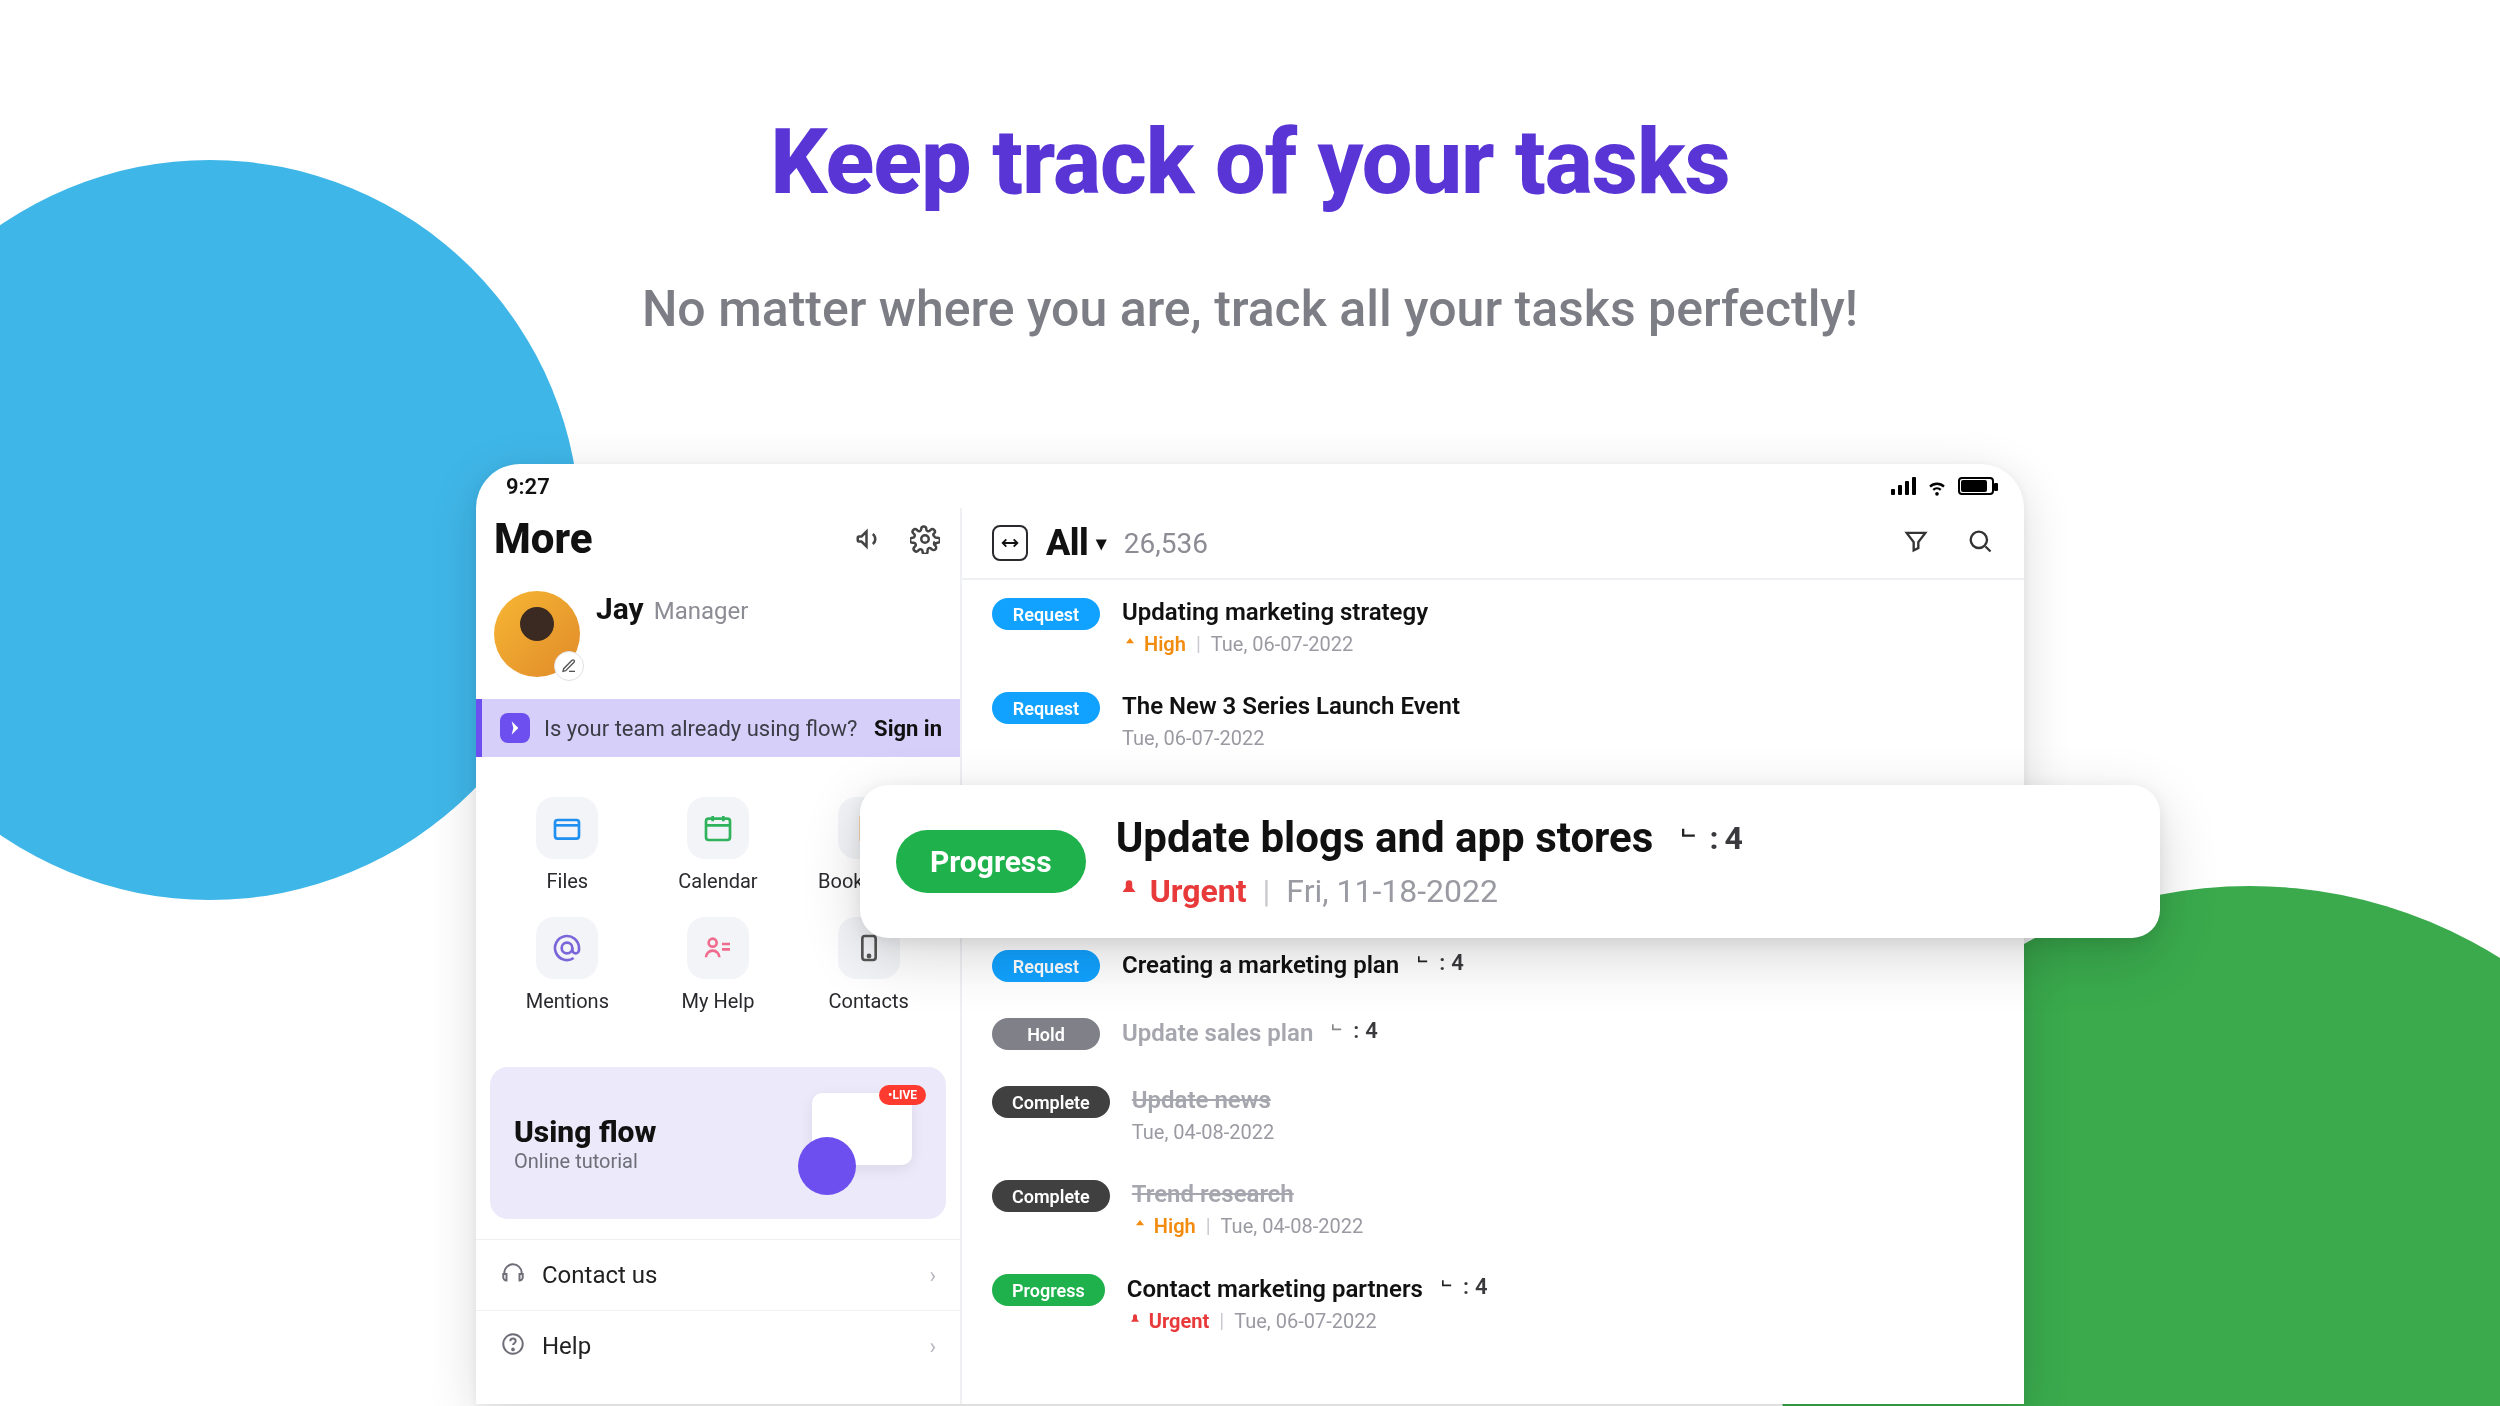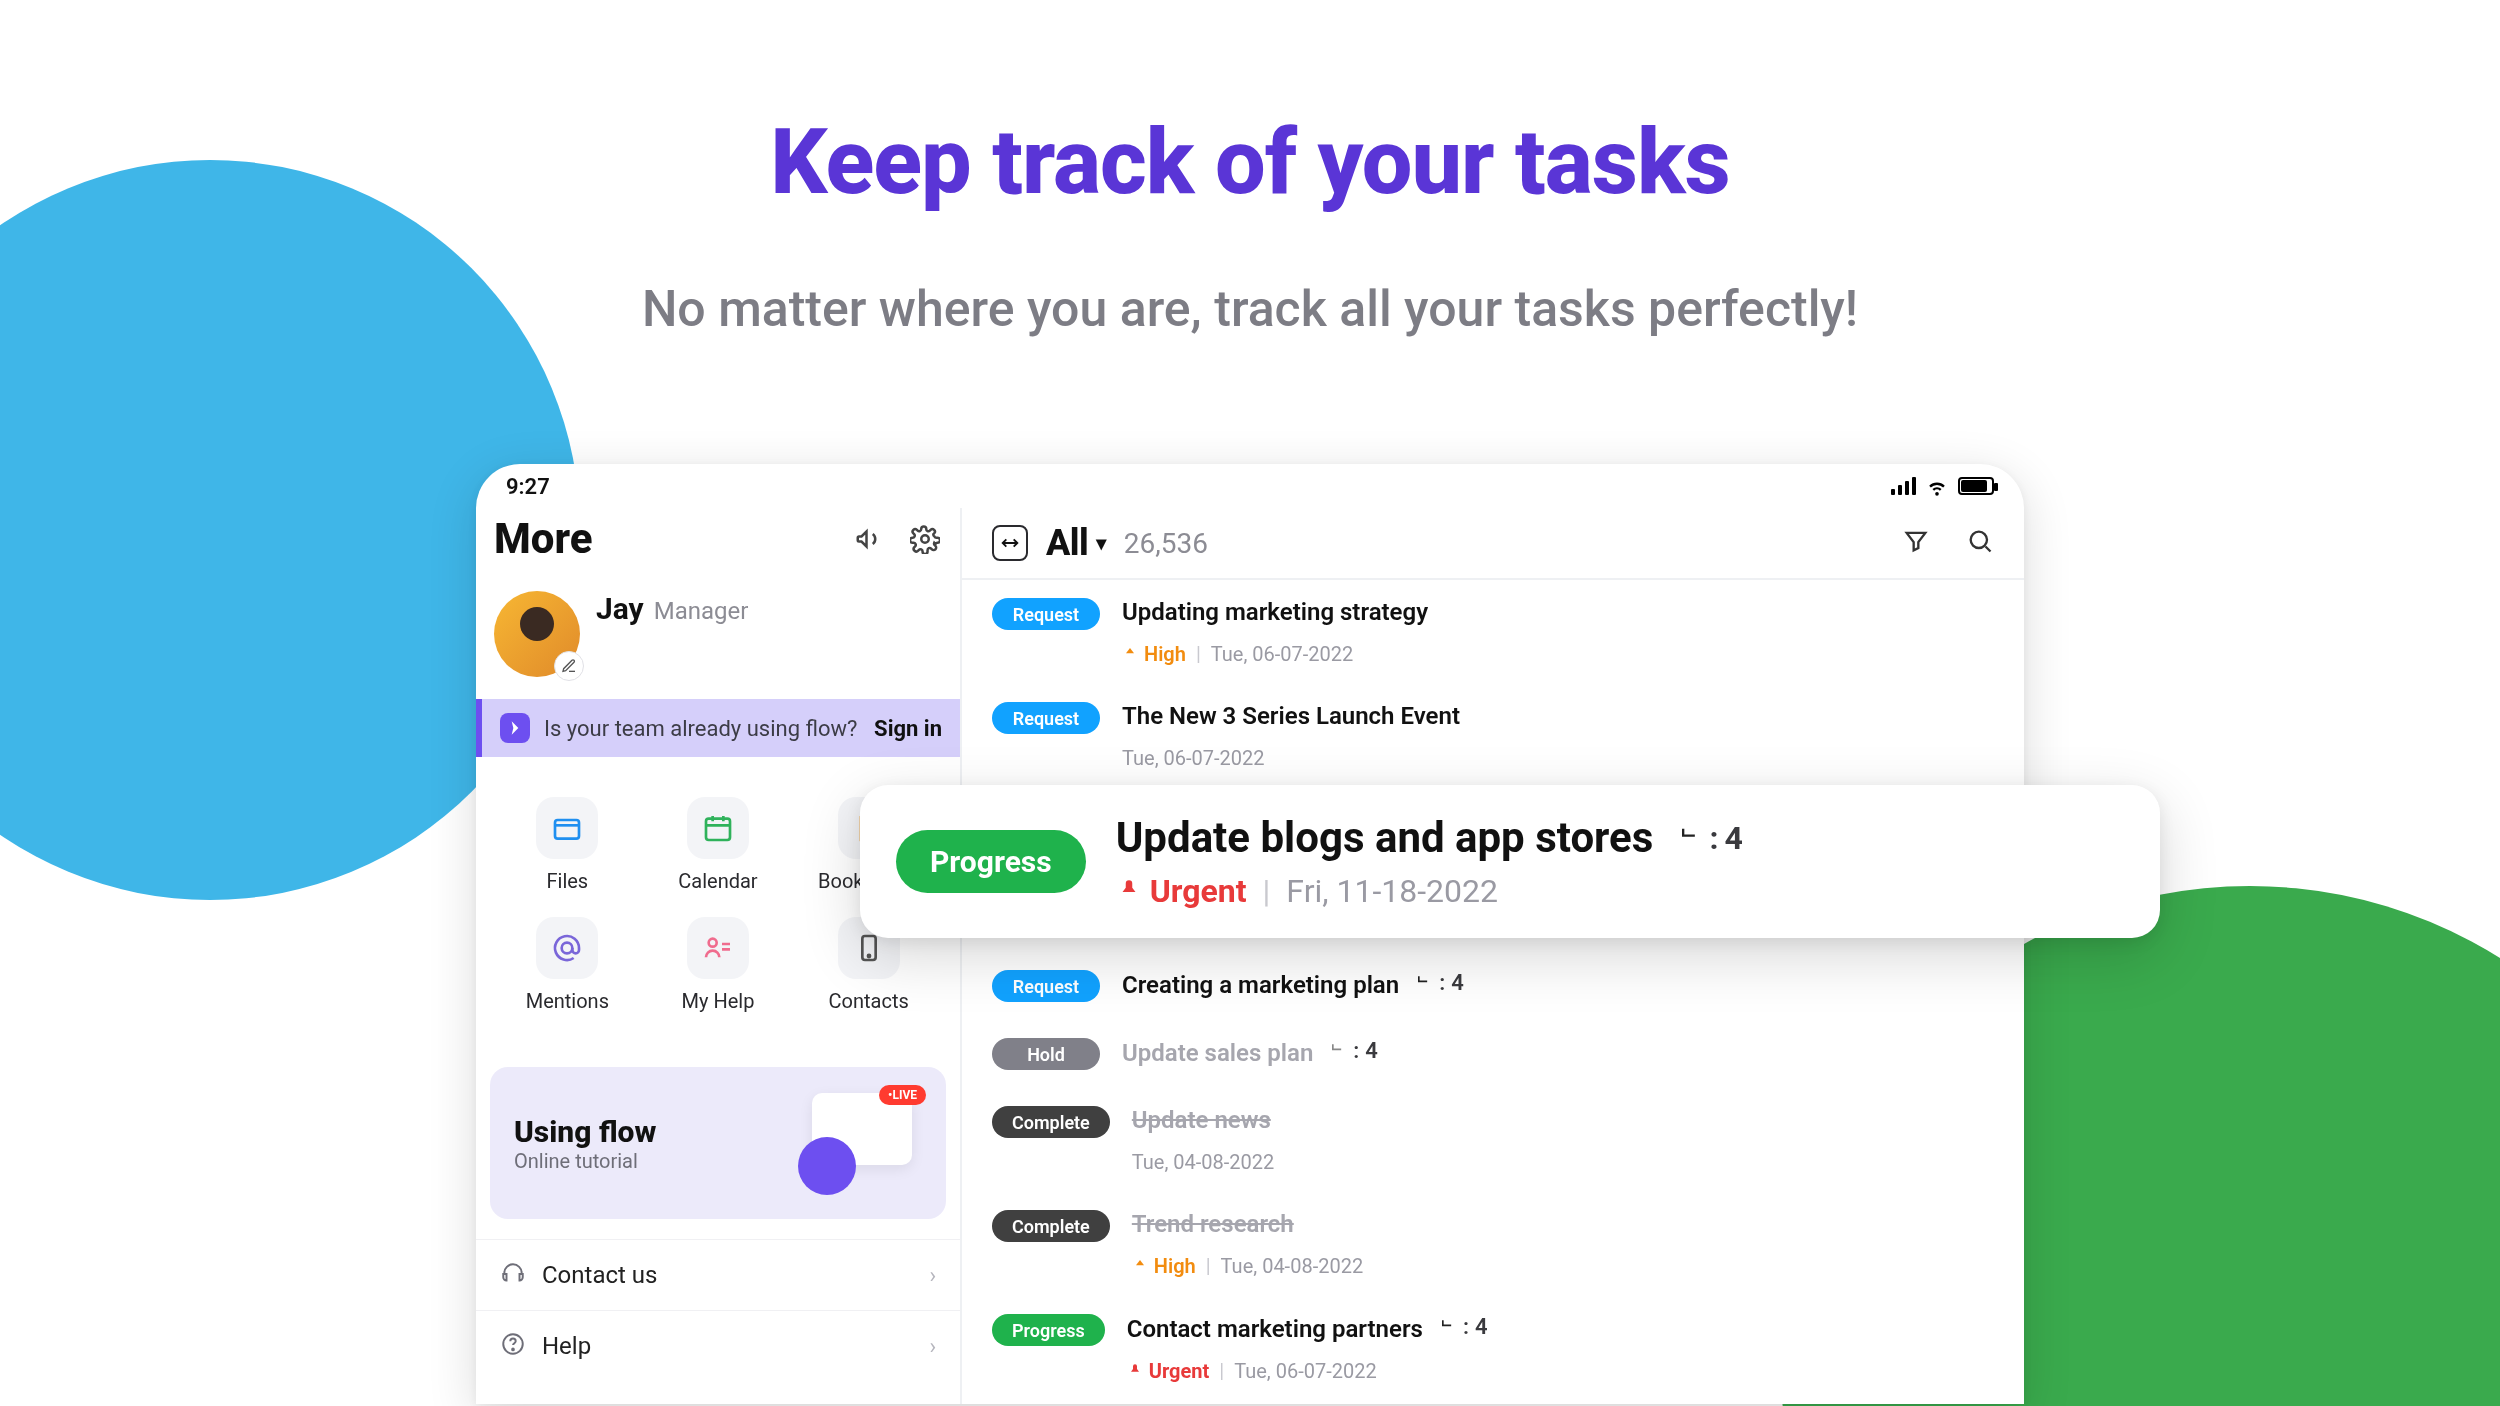--- a/index.html
+++ b/index.html
@@ -111,21 +111,21 @@
   .count { font-size: 28px; color:#8c8c94; }
   .rh-spacer { flex:1;}
   .rh-icon svg { width:28px; height:28px; color:#333; }
   
   .task-item { display:flex; align-items:flex-start; padding: 18px 30px; gap: 22px;}
   .pill { padding: 8px 20px; border-radius: 999px; color:#fff; font-size: 18px; font-weight:600; text-align:center; min-width:108px; height:32px; display:flex; align-items:center; justify-content:center;}
   .pill.request { background:#11a2ff;}
   .pill.progress { background:#1fb24c;}
   .pill.hold { background:#808089;}
   .pill.complete { background:#404040;}
-  .task-body { display:flex; flex-direction:column; gap:16px;}
+  .task-body { display:flex; flex-direction:column; gap:6px;}
   .task-title { font-size: 24px; font-weight:600; color:#111;}
   .task-meta { font-size: 20px; color:#9a9aa3; display:flex; align-items:center; gap:10px;}
   .meta-high { color:#f28c0f; font-weight:600; display:flex; align-items:center; gap:6px;}
   .meta-urgent { color:#e83a3a; font-weight:700; display:flex; align-items:center; gap:6px;}
   .meta-sep { color:#c9c9cf;}
   .strike { text-decoration: line-through; color:#a6a6ae; }
   .subtask-badge { font-size: 22px; color:#3a3a3e; margin-left: 8px; display:inline-flex; align-items:center; gap:6px;}
   .subtask-badge svg { width:20px; height:20px;}
   
   .highlight-card {

